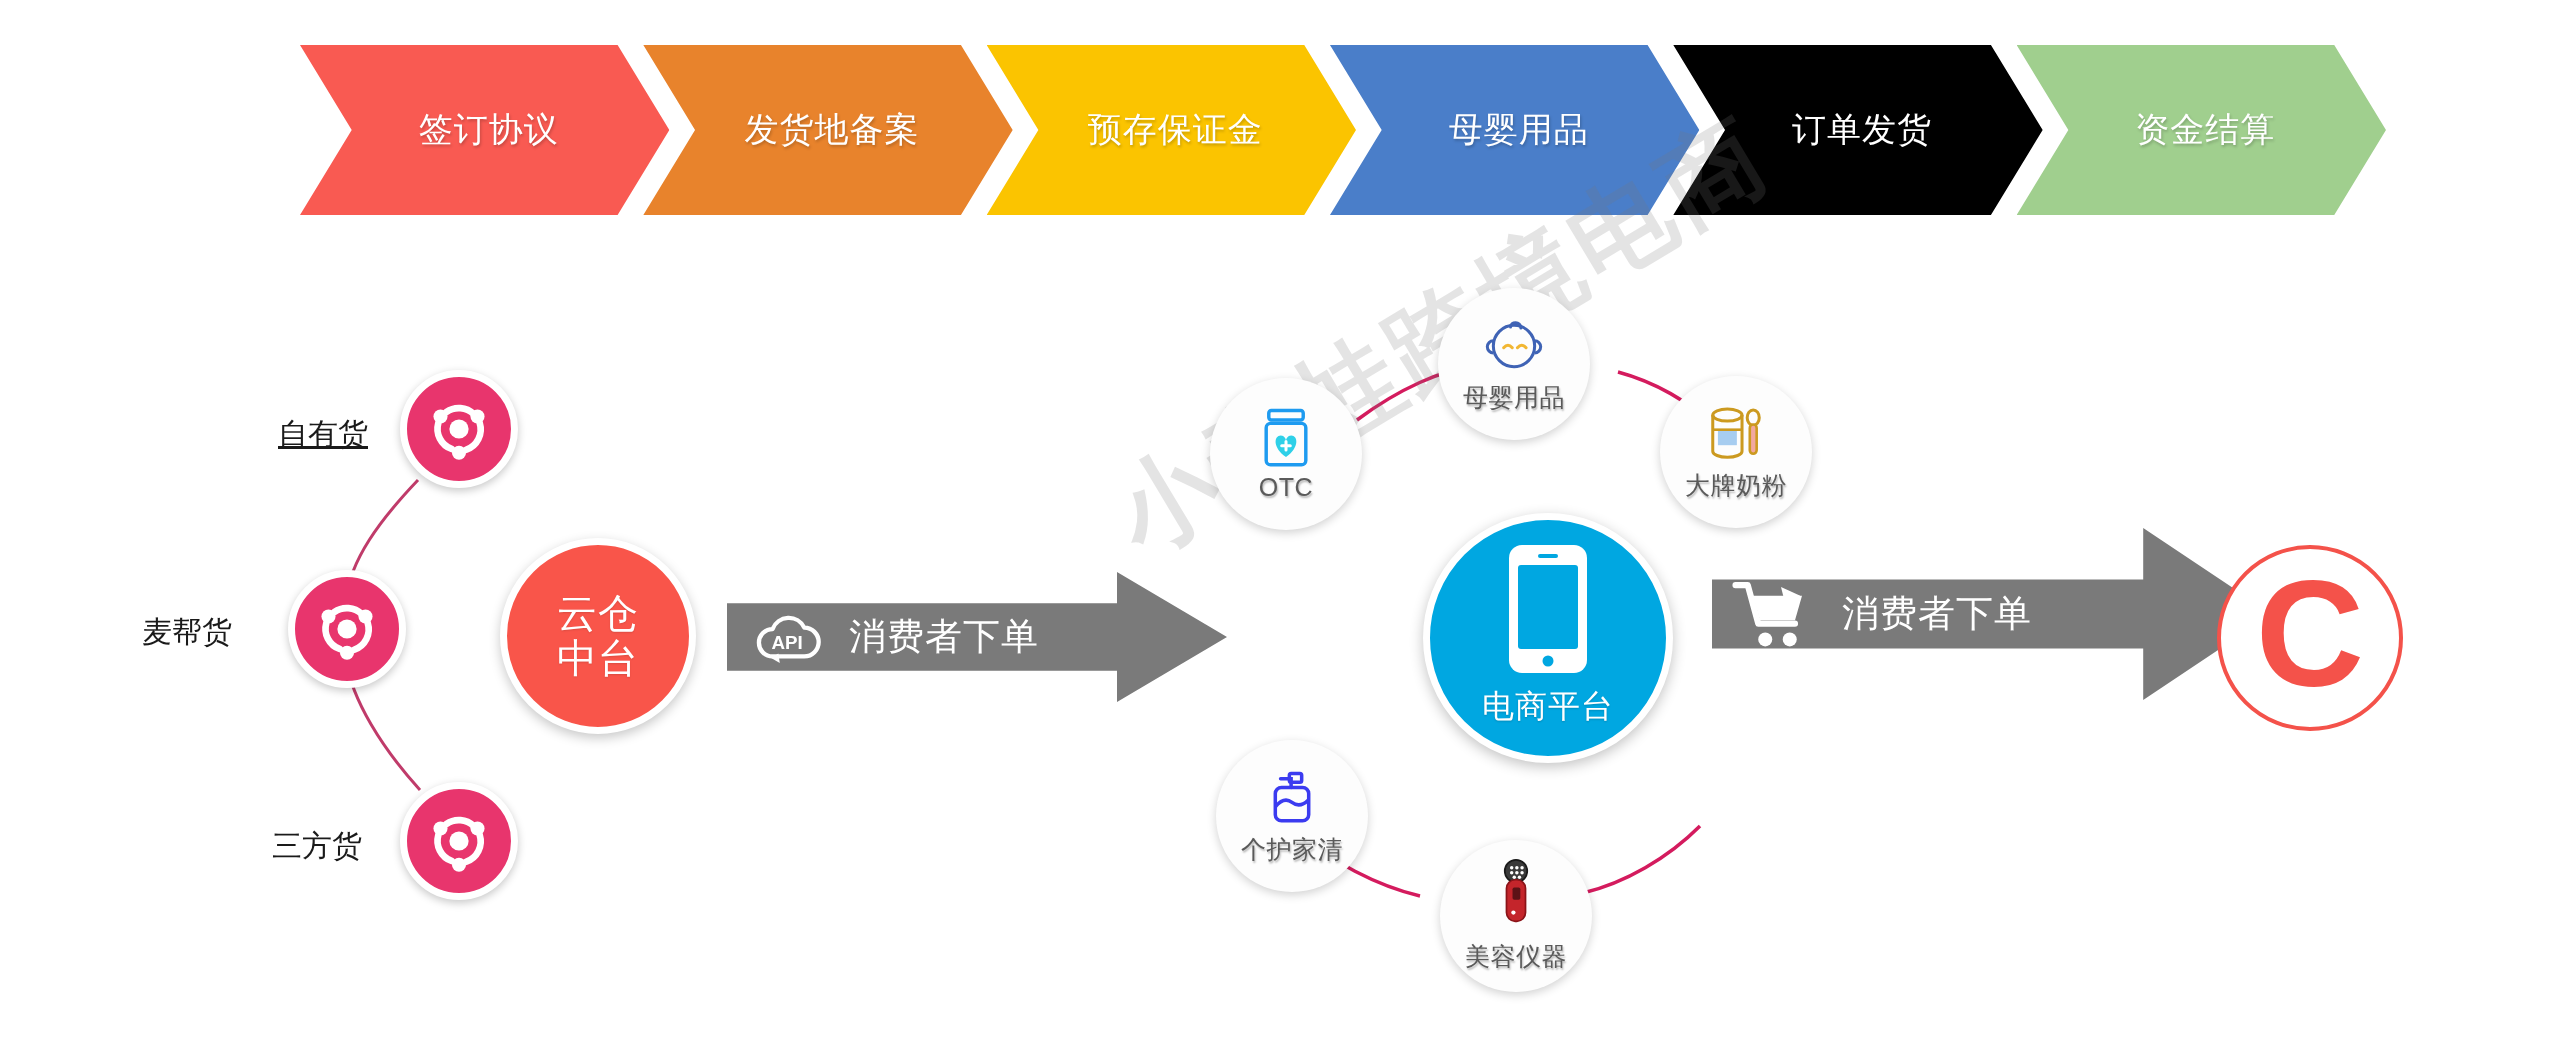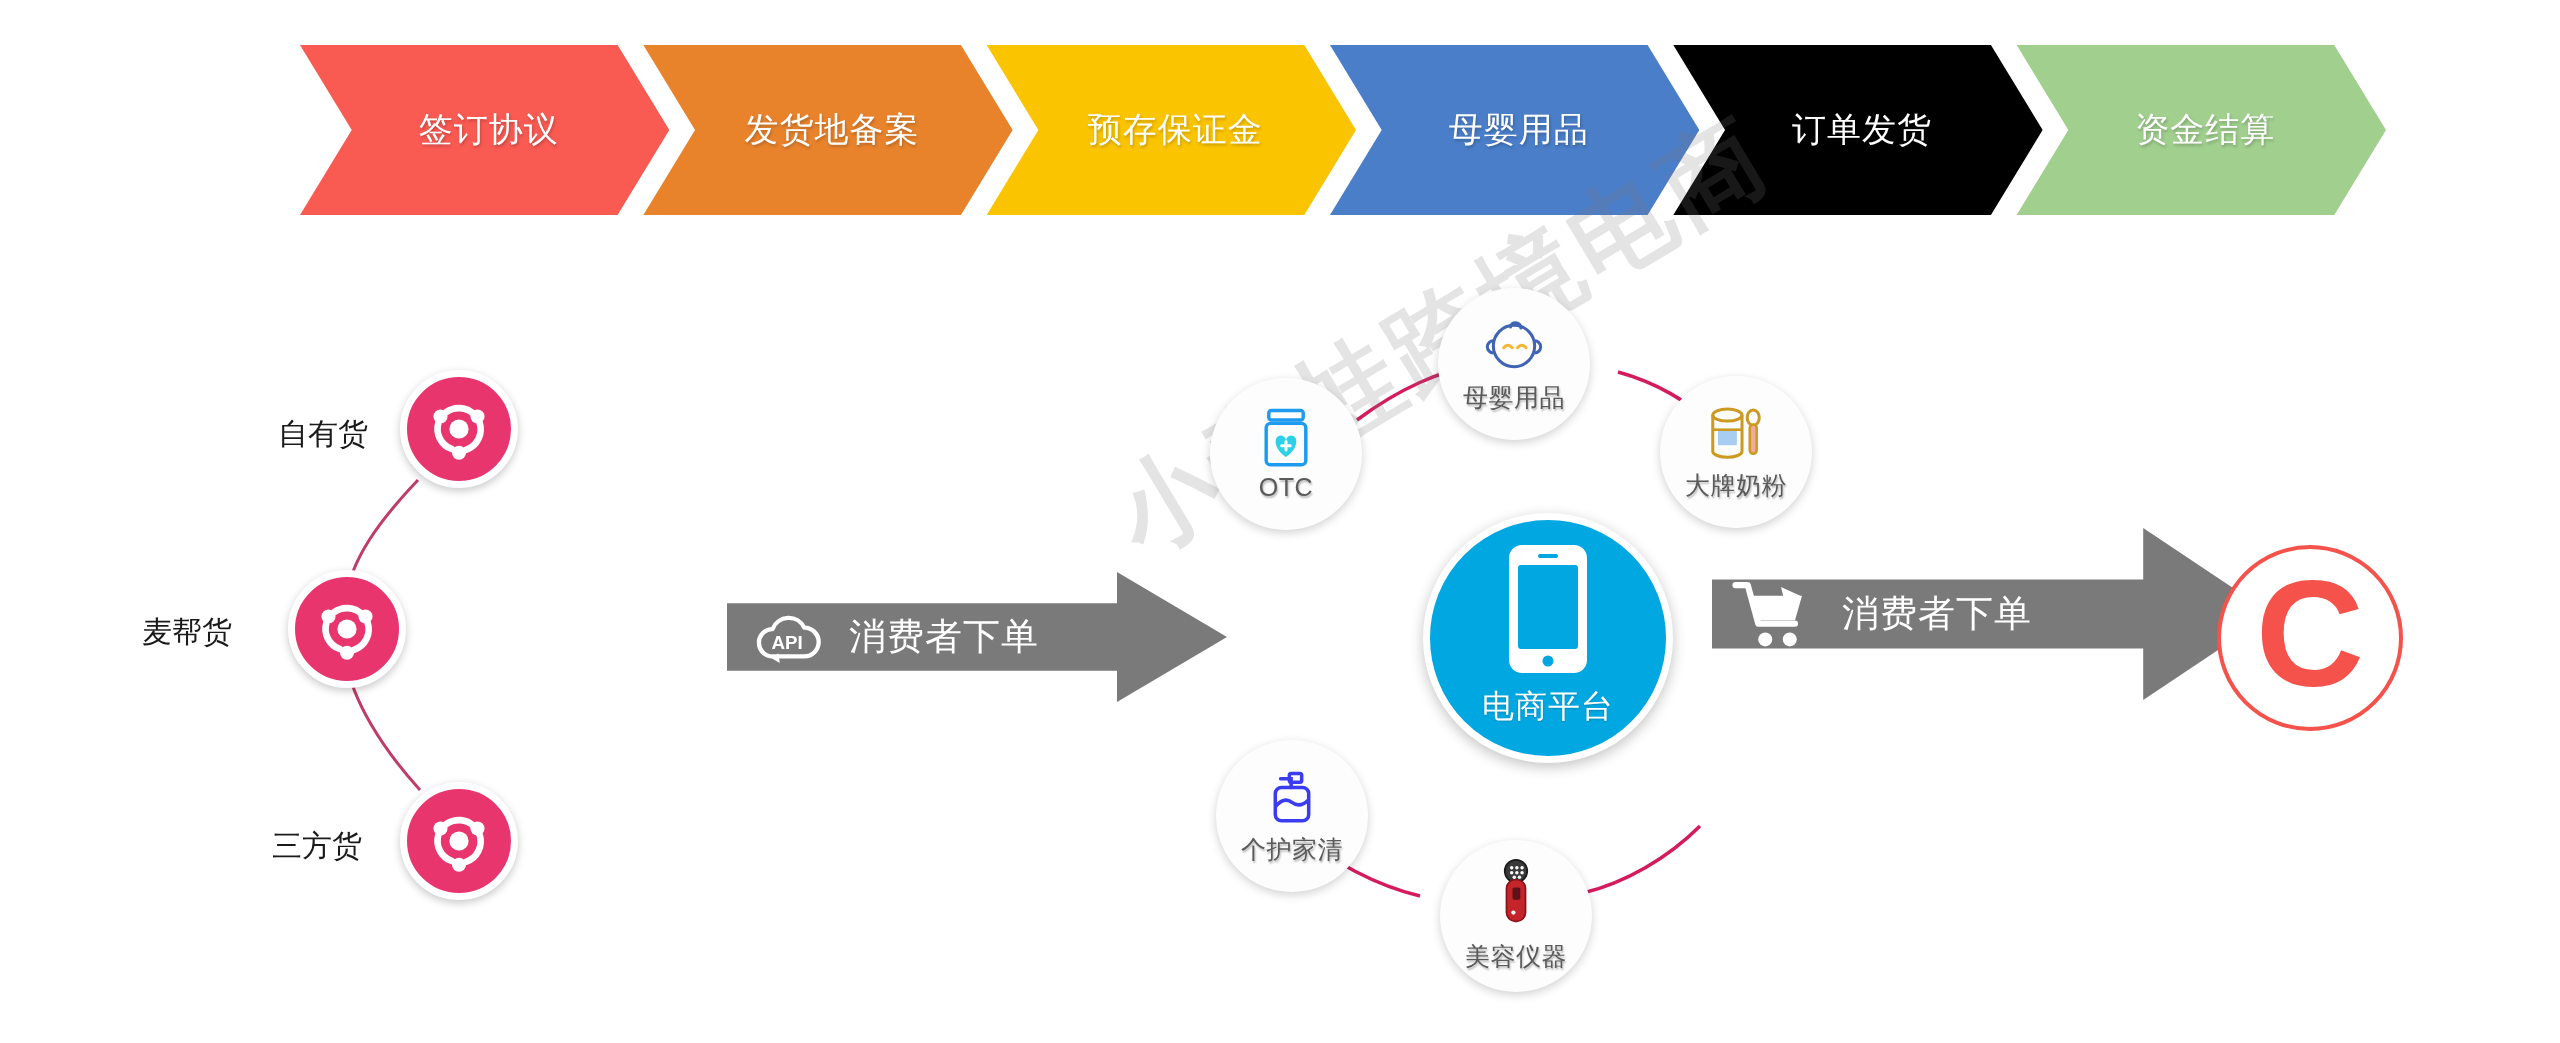--- a/index.html
+++ b/index.html
@@ -251,21 +251,21 @@
     <svg width="74" height="74" viewBox="0 0 100 100">
       <circle cx="50" cy="50" r="13" fill="#ffffff"></circle>
       <path d="M 33 27 A 29 29 0 0 1 70 30" stroke="#ffffff" stroke-width="9" fill="none" stroke-linecap="round"></path>
       <path d="M 78 42 A 29 29 0 0 1 60 78" stroke="#ffffff" stroke-width="9" fill="none" stroke-linecap="round"></path>
       <path d="M 40 77 A 29 29 0 0 1 22 42" stroke="#ffffff" stroke-width="9" fill="none" stroke-linecap="round"></path>
       <circle cx="25" cy="33" r="9.5" fill="#ffffff"></circle>
       <circle cx="75" cy="33" r="9.5" fill="#ffffff"></circle>
       <circle cx="50" cy="82" r="9.5" fill="#ffffff"></circle>
     </svg>
   </div>
-  <span class="src-label" style="left:278px; top:414px;">自有货</span>
+  <span class="src-label" style="left:278px; top:414px;text-decoration:underline;">自有货</span>
 
   <div class="node src-node" style="left:288px; top:570px;">
     <svg width="74" height="74" viewBox="0 0 100 100">
       <circle cx="50" cy="50" r="13" fill="#ffffff"></circle>
       <path d="M 33 27 A 29 29 0 0 1 70 30" stroke="#ffffff" stroke-width="9" fill="none" stroke-linecap="round"></path>
       <path d="M 78 42 A 29 29 0 0 1 60 78" stroke="#ffffff" stroke-width="9" fill="none" stroke-linecap="round"></path>
       <path d="M 40 77 A 29 29 0 0 1 22 42" stroke="#ffffff" stroke-width="9" fill="none" stroke-linecap="round"></path>
       <circle cx="25" cy="33" r="9.5" fill="#ffffff"></circle>
       <circle cx="75" cy="33" r="9.5" fill="#ffffff"></circle>
       <circle cx="50" cy="82" r="9.5" fill="#ffffff"></circle>
@@ -279,20 +279,24 @@
       <path d="M 33 27 A 29 29 0 0 1 70 30" stroke="#ffffff" stroke-width="9" fill="none" stroke-linecap="round"></path>
       <path d="M 78 42 A 29 29 0 0 1 60 78" stroke="#ffffff" stroke-width="9" fill="none" stroke-linecap="round"></path>
       <path d="M 40 77 A 29 29 0 0 1 22 42" stroke="#ffffff" stroke-width="9" fill="none" stroke-linecap="round"></path>
       <circle cx="25" cy="33" r="9.5" fill="#ffffff"></circle>
       <circle cx="75" cy="33" r="9.5" fill="#ffffff"></circle>
       <circle cx="50" cy="82" r="9.5" fill="#ffffff"></circle>
     </svg>
   </div>
   <span class="src-label" style="left:272px; top:826px;">三方货</span>
 
+  <div class="node" id="cloud-warehouse">
+    <div class="cw-text">云仓</div>
+    <div class="cw-text">中台</div>
+  </div>
 
   <div class="gray-arrow arrow-1">
     <span style="display:flex; align-items:center; margin-left:24px;">
       <svg width="72" height="62" viewBox="0 0 100 86">
         <path d="M 30 70 A 19 19 0 0 1 30 32 A 24 24 0 0 1 74 30 A 18 18 0 0 1 74 70 Z" fill="none" stroke="#ffffff" stroke-width="6" stroke-linejoin="round"></path>
         <text x="50" y="59" font-size="26" font-weight="bold" fill="#ffffff" text-anchor="middle" font-family="Liberation Sans, sans-serif">API</text>
         <path d="M 28 72 L 40 79 L 38 66" fill="#ffffff"></path>
       </svg>
       <span class="arrow-text" style="margin-left:26px;">消费者下单</span>
     </span>

